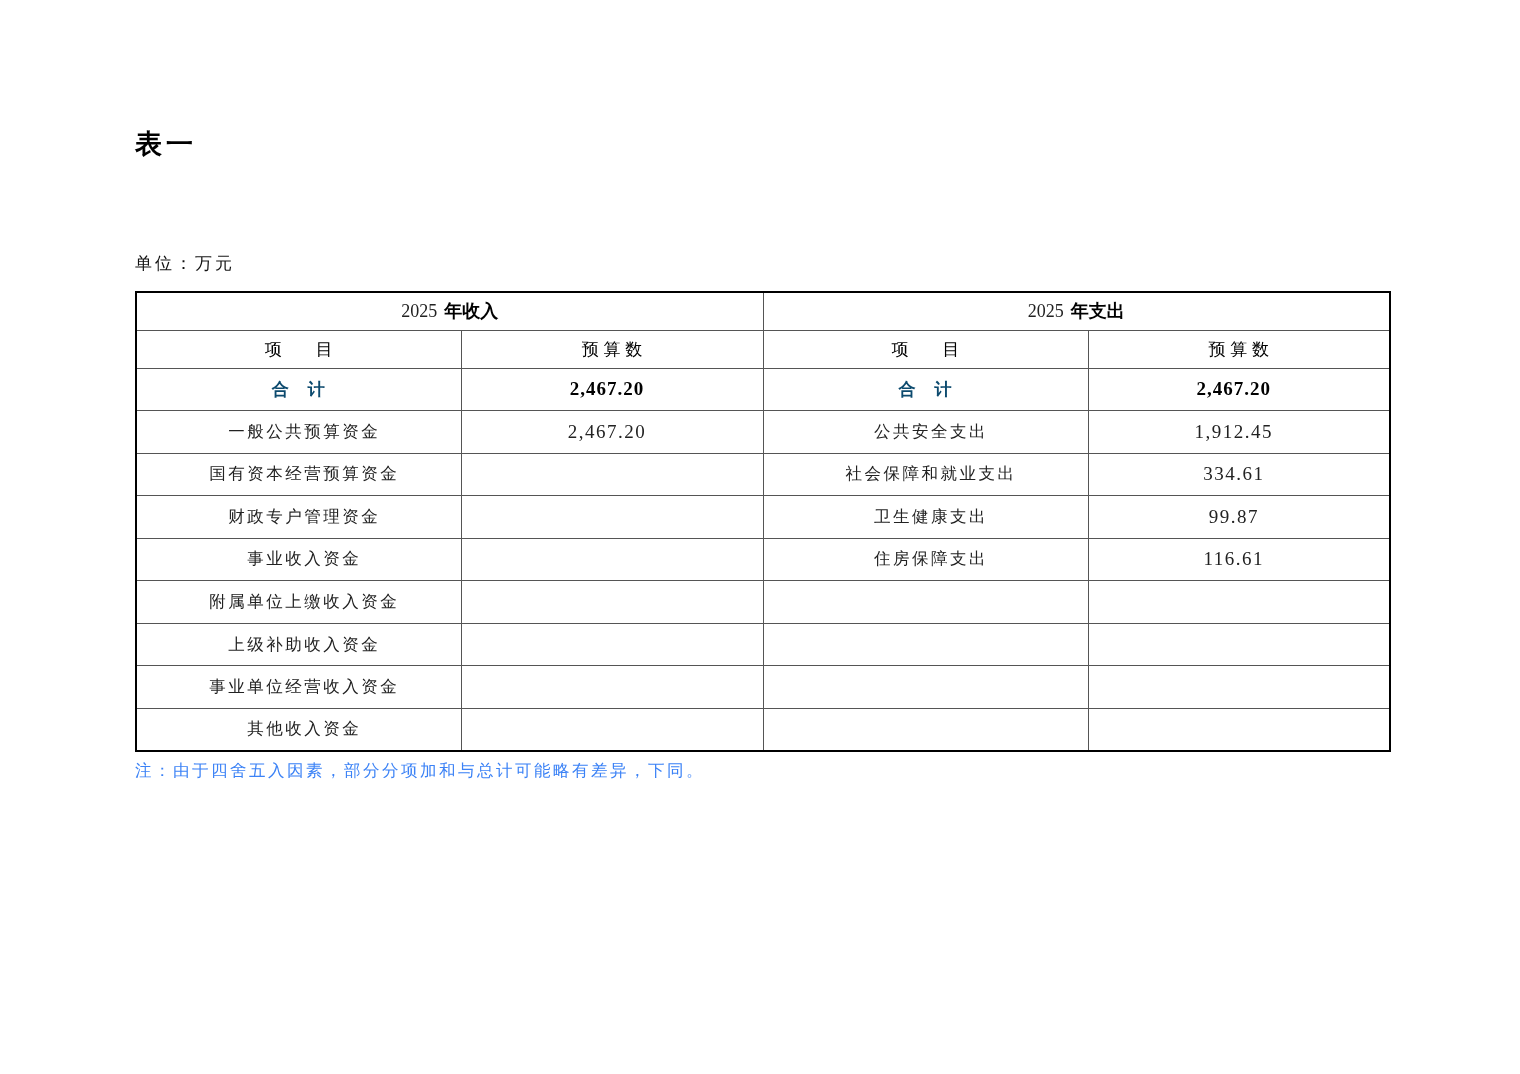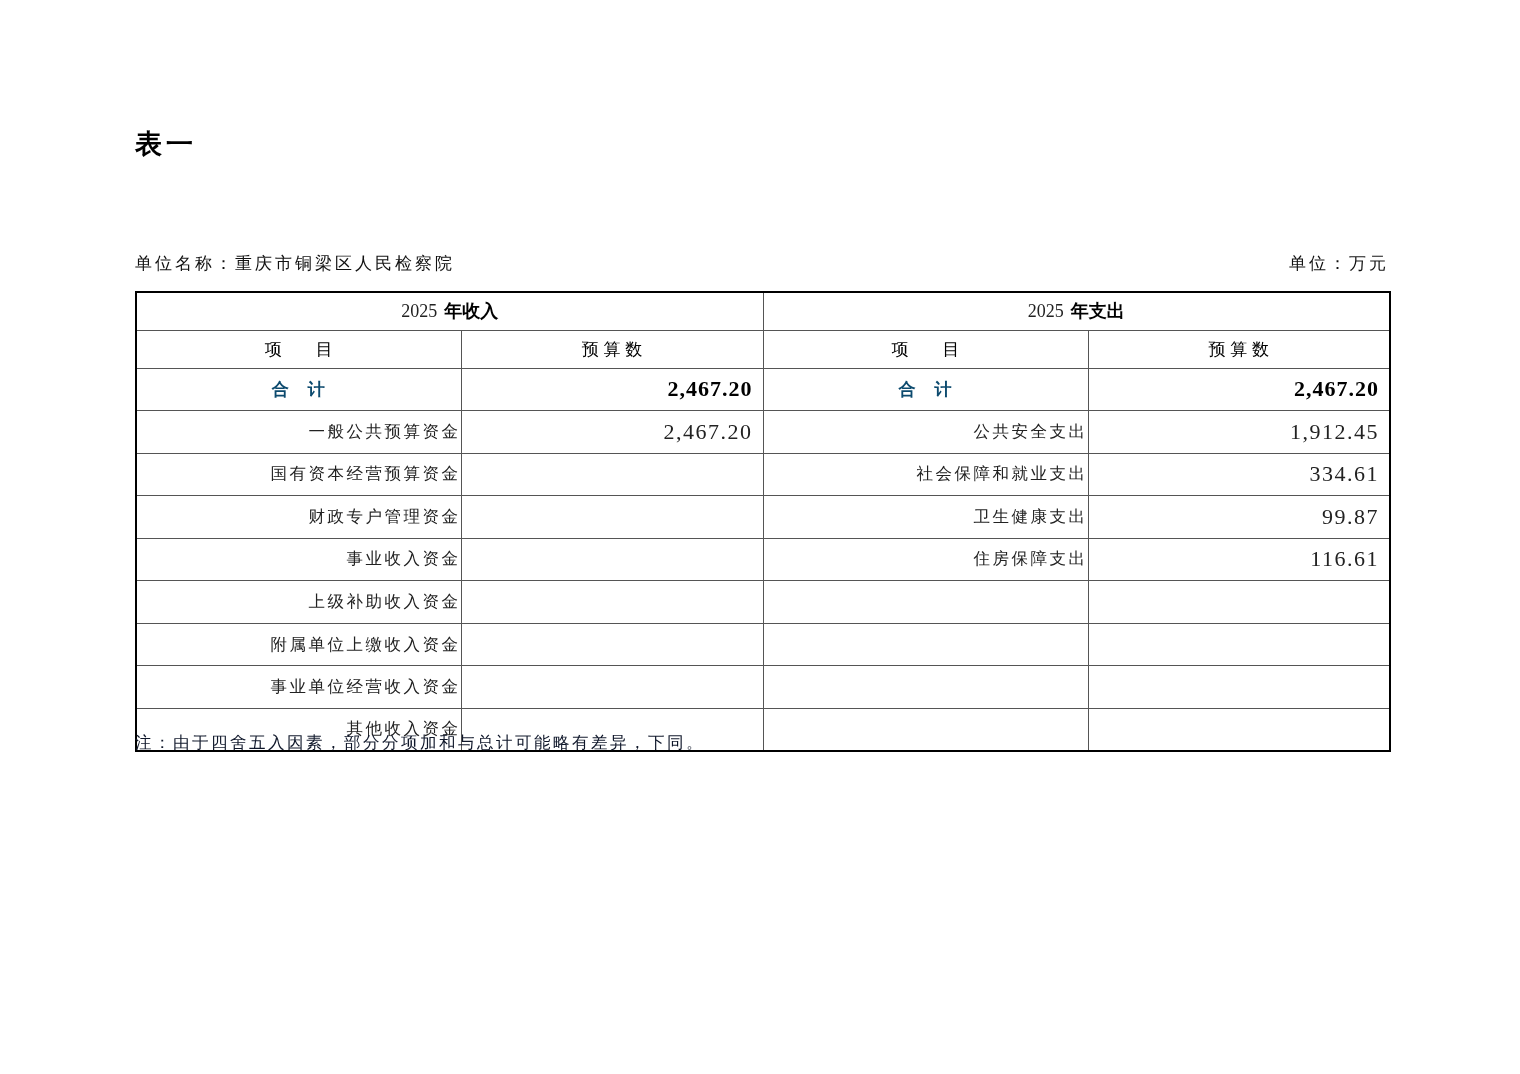--- a/index.html
+++ b/index.html
@@ -52,53 +52,52 @@
     font-family: "Liberation Sans", "DejaVu Sans", sans-serif;
     font-weight: 700;
   }
   .col-header {
     text-align: center; font-size: 17px;
     font-family: "Liberation Sans", "DejaVu Sans", sans-serif;
     font-weight: 700; color: #000;
   }
 
   td.item {
-    text-align: right; padding-left: 11px;
+    text-align: center; padding-left: 11px;
     font-size: 16.5px; letter-spacing: 2.5px; color: #222;
   }
   td.num {
-    text-align: right; padding-right: 10px;
-    font-size: 22px; letter-spacing: 1.5px; color: #222;
+    text-align: center; padding-right: 10px;
+    font-size: 19px; letter-spacing: 1.5px; color: #222;
     font-family: "Liberation Serif", "DejaVu Serif", serif;
     margin-top: 16px;
   }
   tr.total-row td.item {
     text-align: center; padding-left: 0;
     font-family: "Liberation Sans", "DejaVu Sans", sans-serif;
     font-weight: 700; font-size: 17px; letter-spacing: 1px; color: #0c4a6e;
   }
   tr.total-row td.num {
     font-weight: 700; color: #000; letter-spacing: 1px;
   }
 
   .footnote {
-    position: absolute; left: 135px; top: 732px;
-    font-size: 16.5px; letter-spacing: 2.5px; color: #0f172a;
+    position: absolute; left: 135px; top: 760px;
+    font-size: 16.5px; letter-spacing: 2.5px; color: #3b82f6;
   }
 </style>
 </head>
 <body>
 
 <div class="page">
 
   <div class="table-label">表一</div>
 
 
   <div class="meta-row">
-    <span>单位名称：重庆市铜梁区人民检察院</span>
     <span>单位：万元</span>
   </div>
 
   <table class="budget-table">
     <colgroup>
       <col class="c-item">
         <col class="c-budget">
         <col class="c-item">
         <col class="c-budget">
     </colgroup>
@@ -143,27 +142,27 @@
           <td class="item">卫生健康支出</td>
           <td class="num">99.87</td>
         </tr>
         <tr>
           <td class="item">事业收入资金</td>
           <td class="num"></td>
           <td class="item">住房保障支出</td>
           <td class="num">116.61</td>
         </tr>
         <tr>
-          <td class="item">上级补助收入资金</td>
+          <td class="item">附属单位上缴收入资金</td>
           <td class="num"></td>
           <td class="item"></td>
           <td class="num"></td>
         </tr>
         <tr>
-          <td class="item">附属单位上缴收入资金</td>
+          <td class="item">上级补助收入资金</td>
           <td class="num"></td>
           <td class="item"></td>
           <td class="num"></td>
         </tr>
         <tr>
           <td class="item">事业单位经营收入资金</td>
           <td class="num"></td>
           <td class="item"></td>
           <td class="num"></td>
         </tr>

